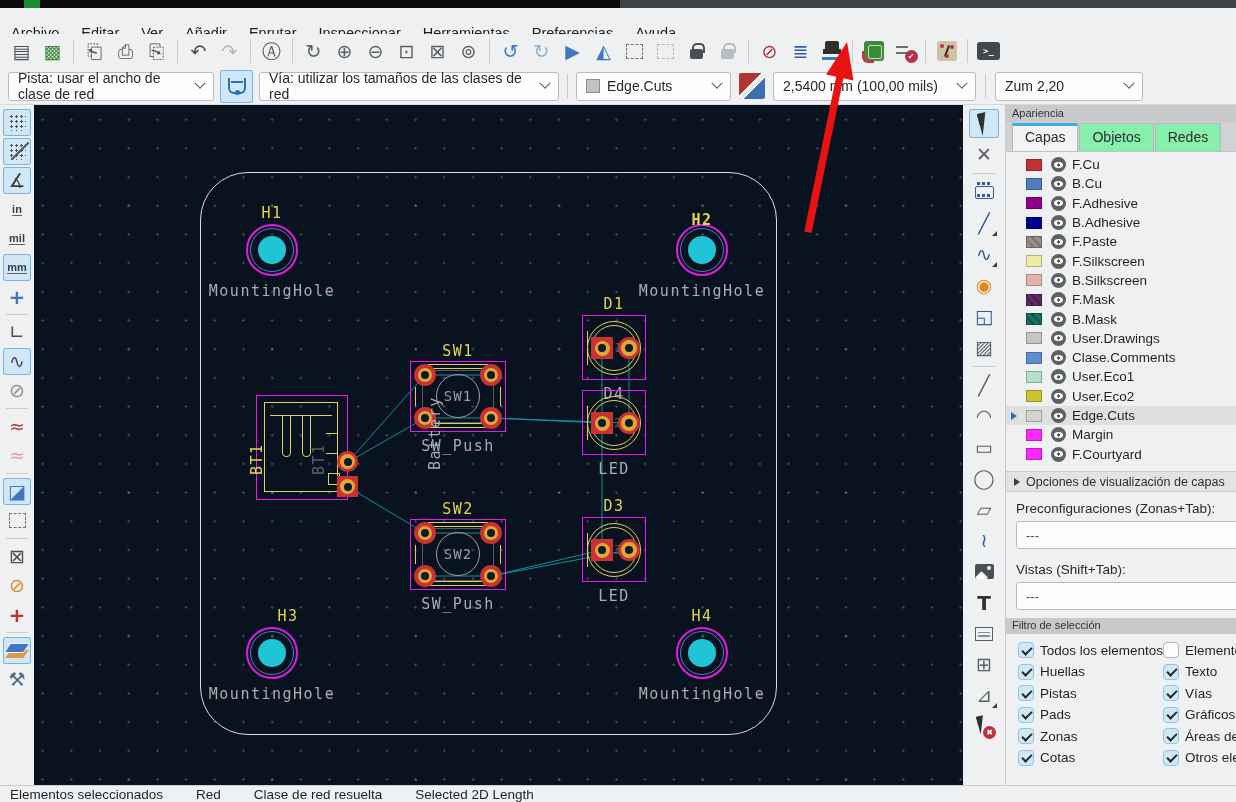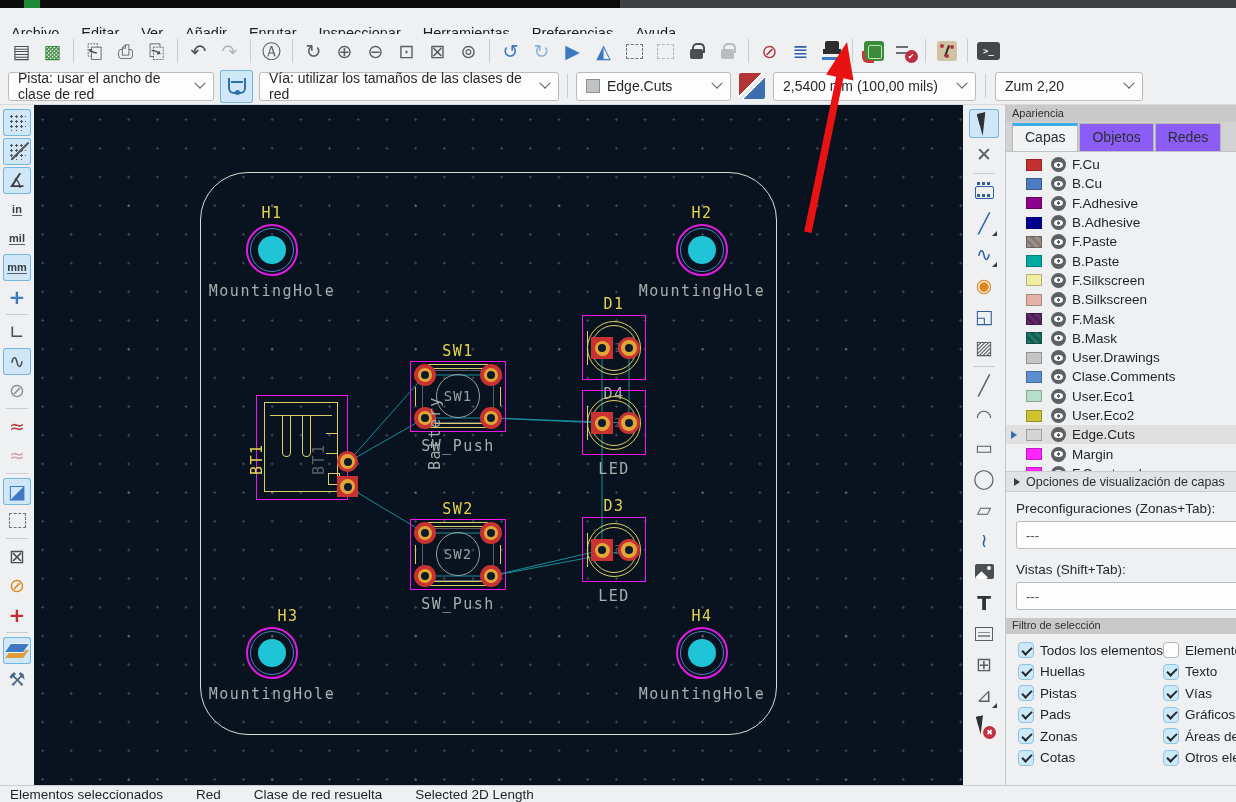--- a/index.html
+++ b/index.html
@@ -150,21 +150,21 @@
   .mh-core { position:absolute; border-radius:50%; background:#1fc4d6; }
   .vtext { position:absolute; font-family:"DejaVu Sans Mono", monospace; font-size:15px; letter-spacing:1.5px;
            transform:rotate(-90deg); transform-origin:left top; white-space:nowrap; }
 
   
   #appearance { position:absolute; left:1005px; top:105px; width:231px; bottom:17px; background:#eff0f1;
                 border-left:1px solid #c4c8cc; overflow:hidden; }
   .dock-title { height:17px; background:#c9c9c9; font-size:11px; color:#2e3235; padding:2px 6px 0; }
   #tabbar { height:30px; background:#d2d2d2; display:flex; align-items:flex-end; padding-left:6px;
             border-bottom:1px solid #bfc3c6; }
-  .tab { padding:5px 12px 6px; font-size:14px; color:#2b2e31; background:#8b5cf6; border:1px solid #b4b8bb;
+  .tab { padding:5px 12px 6px; font-size:14px; color:#2b2e31; background:#86efac; border:1px solid #b4b8bb;
          border-bottom:none; margin-right:1px; }
   .tab.active { background:#f2f3f4; border-top:3px solid #3daee9; padding-top:3px; }
   #layer-list { overflow:hidden; padding-top:3px; }
   .layer-row { height:19.3px; display:flex; align-items:center; padding-left:20px; position:relative; }
   .layer-row.selected { background:#e0e0e0; }
   .layer-row.selected::before { content:""; position:absolute; left:5px; top:6px; width:0; height:0;
         border-left:6px solid #2f6fae; border-top:4px solid transparent; border-bottom:4px solid transparent; }
   .layer-swatch { width:16px; height:12px; flex:none; border:1px solid rgba(0,0,0,.25); }
   .eye { width:15px; height:15px; border-radius:50%; background:#5d6164; margin:0 6px 0 9px; flex:none;
          position:relative; }
@@ -437,21 +437,21 @@
           <div class="mh-mid" style="left: 6px; top: 6px; width: 44px; height: 44px;"></div>
           <div class="mh-core" style="left: 14px; top: 14px; width: 28px; height: 28px;"></div>
         </div>
         <div class="pcb-text ref-text" style="position: absolute; left: 238px; top: 99px;">H1</div>
         <div class="pcb-text val-text" style="position: absolute; left: 238px; top: 177px;">MountingHole</div>
         <div class="" style="position: absolute; left: 640px; top: 117px; width: 56px; height: 56px;">
           <div class="mh-outer" style="left: 2px; top: 2px; width: 52px; height: 52px;"></div>
           <div class="mh-mid" style="left: 6px; top: 6px; width: 44px; height: 44px;"></div>
           <div class="mh-core" style="left: 14px; top: 14px; width: 28px; height: 28px;"></div>
         </div>
-        <div class="pcb-text ref-text" style="position: absolute; left: 668px; top: 99px;">H2</div>
+        <div class="pcb-text ref-text" style="position: absolute; left: 668px; top: 106px; font-weight: bold;">H2</div>
         <div class="pcb-text val-text" style="position: absolute; left: 668px; top: 177px;">MountingHole</div>
         <div class="" style="position: absolute; left: 210px; top: 520px; width: 56px; height: 56px;">
           <div class="mh-outer" style="left: 2px; top: 2px; width: 52px; height: 52px;"></div>
           <div class="mh-mid" style="left: 6px; top: 6px; width: 44px; height: 44px;"></div>
           <div class="mh-core" style="left: 14px; top: 14px; width: 28px; height: 28px;"></div>
         </div>
         <div class="pcb-text ref-text" style="position: absolute; left: 254px; top: 502px;">H3</div>
         <div class="pcb-text val-text" style="position: absolute; left: 238px; top: 580px;">MountingHole</div>
         <div class="" style="position: absolute; left: 640px; top: 520px; width: 56px; height: 56px;">
           <div class="mh-outer" style="left: 2px; top: 2px; width: 52px; height: 52px;"></div>
@@ -672,25 +672,20 @@
           <span class="layer-swatch" style="background: rgb(0, 0, 143);"></span>
           <span class="eye"></span>
           <span class="layer-name">B.Adhesive</span>
         </div>
         <div class="layer-row">
           <span class="layer-swatch" style="background: repeating-linear-gradient(45deg, rgb(155, 143, 136) 0px, rgb(155, 143, 136) 3px, rgb(133, 122, 116) 3px, rgb(133, 122, 116) 6px);"></span>
           <span class="eye"></span>
           <span class="layer-name">F.Paste</span>
         </div>
         <div class="layer-row">
-          <span class="layer-swatch" style="background: rgb(0, 170, 160);"></span>
-          <span class="eye"></span>
-          <span class="layer-name">B.Paste</span>
-        </div>
-        <div class="layer-row">
           <span class="layer-swatch" style="background: rgb(240, 237, 162);"></span>
           <span class="eye"></span>
           <span class="layer-name">F.Silkscreen</span>
         </div>
         <div class="layer-row">
           <span class="layer-swatch" style="background: rgb(228, 179, 168);"></span>
           <span class="eye"></span>
           <span class="layer-name">B.Silkscreen</span>
         </div>
         <div class="layer-row">

